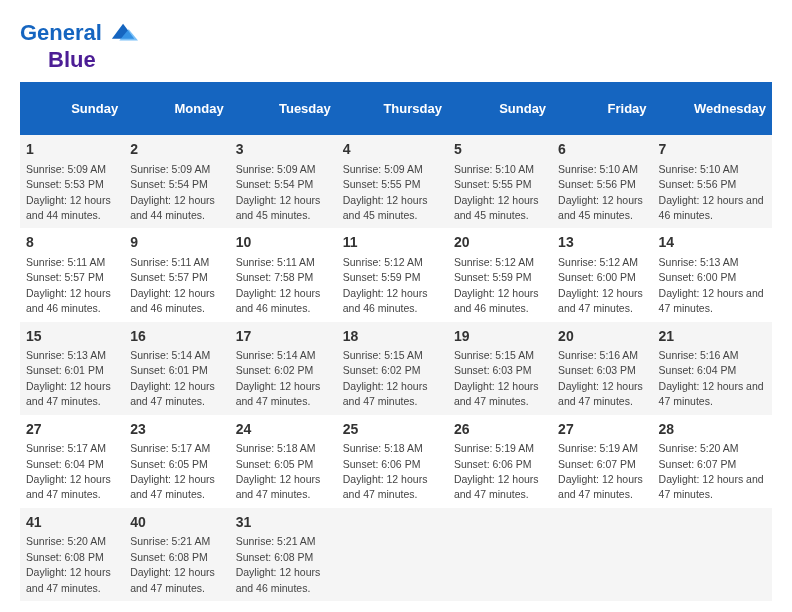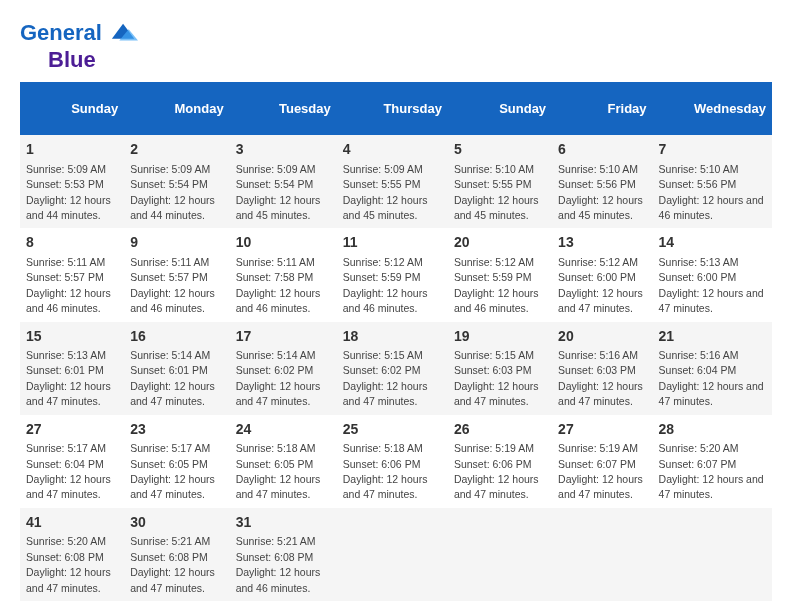--- a/index.html
+++ b/index.html
@@ -151,21 +151,21 @@
         <td><span class="day-num">27</span><span class="cell-text">Sunrise: 5:17 AM</span><br><span class="cell-text">Sunset: 6:04 PM</span><br><span class="cell-text">Daylight: 12 hours and 47 minutes.</span></td>
         <td><span class="day-num">23</span><span class="cell-text">Sunrise: 5:17 AM</span><br><span class="cell-text">Sunset: 6:05 PM</span><br><span class="cell-text">Daylight: 12 hours and 47 minutes.</span></td>
         <td><span class="day-num">24</span><span class="cell-text">Sunrise: 5:18 AM</span><br><span class="cell-text">Sunset: 6:05 PM</span><br><span class="cell-text">Daylight: 12 hours and 47 minutes.</span></td>
         <td><span class="day-num">25</span><span class="cell-text">Sunrise: 5:18 AM</span><br><span class="cell-text">Sunset: 6:06 PM</span><br><span class="cell-text">Daylight: 12 hours and 47 minutes.</span></td>
         <td><span class="day-num">26</span><span class="cell-text">Sunrise: 5:19 AM</span><br><span class="cell-text">Sunset: 6:06 PM</span><br><span class="cell-text">Daylight: 12 hours and 47 minutes.</span></td>
         <td><span class="day-num">27</span><span class="cell-text">Sunrise: 5:19 AM</span><br><span class="cell-text">Sunset: 6:07 PM</span><br><span class="cell-text">Daylight: 12 hours and 47 minutes.</span></td>
         <td><span class="day-num">28</span><span class="cell-text">Sunrise: 5:20 AM</span><br><span class="cell-text">Sunset: 6:07 PM</span><br><span class="cell-text">Daylight: 12 hours and 47 minutes.</span></td>
       </tr>
       <tr>
         <td><span class="day-num">41</span><span class="cell-text">Sunrise: 5:20 AM</span><br><span class="cell-text">Sunset: 6:08 PM</span><br><span class="cell-text">Daylight: 12 hours and 47 minutes.</span></td>
-        <td><span class="day-num">30</span><span class="cell-text">Sunrise: 5:21 AM</span><br><span class="cell-text">Sunset: 6:08 PM</span><br><span class="cell-text">Daylight: 12 hours and 47 minutes.</span></td>
+        <td><span class="day-num">40</span><span class="cell-text">Sunrise: 5:21 AM</span><br><span class="cell-text">Sunset: 6:08 PM</span><br><span class="cell-text">Daylight: 12 hours and 47 minutes.</span></td>
         <td><span class="day-num">31</span><span class="cell-text">Sunrise: 5:21 AM</span><br><span class="cell-text">Sunset: 6:08 PM</span><br><span class="cell-text">Daylight: 12 hours and 46 minutes.</span></td>
         <td></td>
         <td></td>
         <td></td>
         <td></td>
       </tr>
     </tbody>
 </table>
 
 </body></html>

